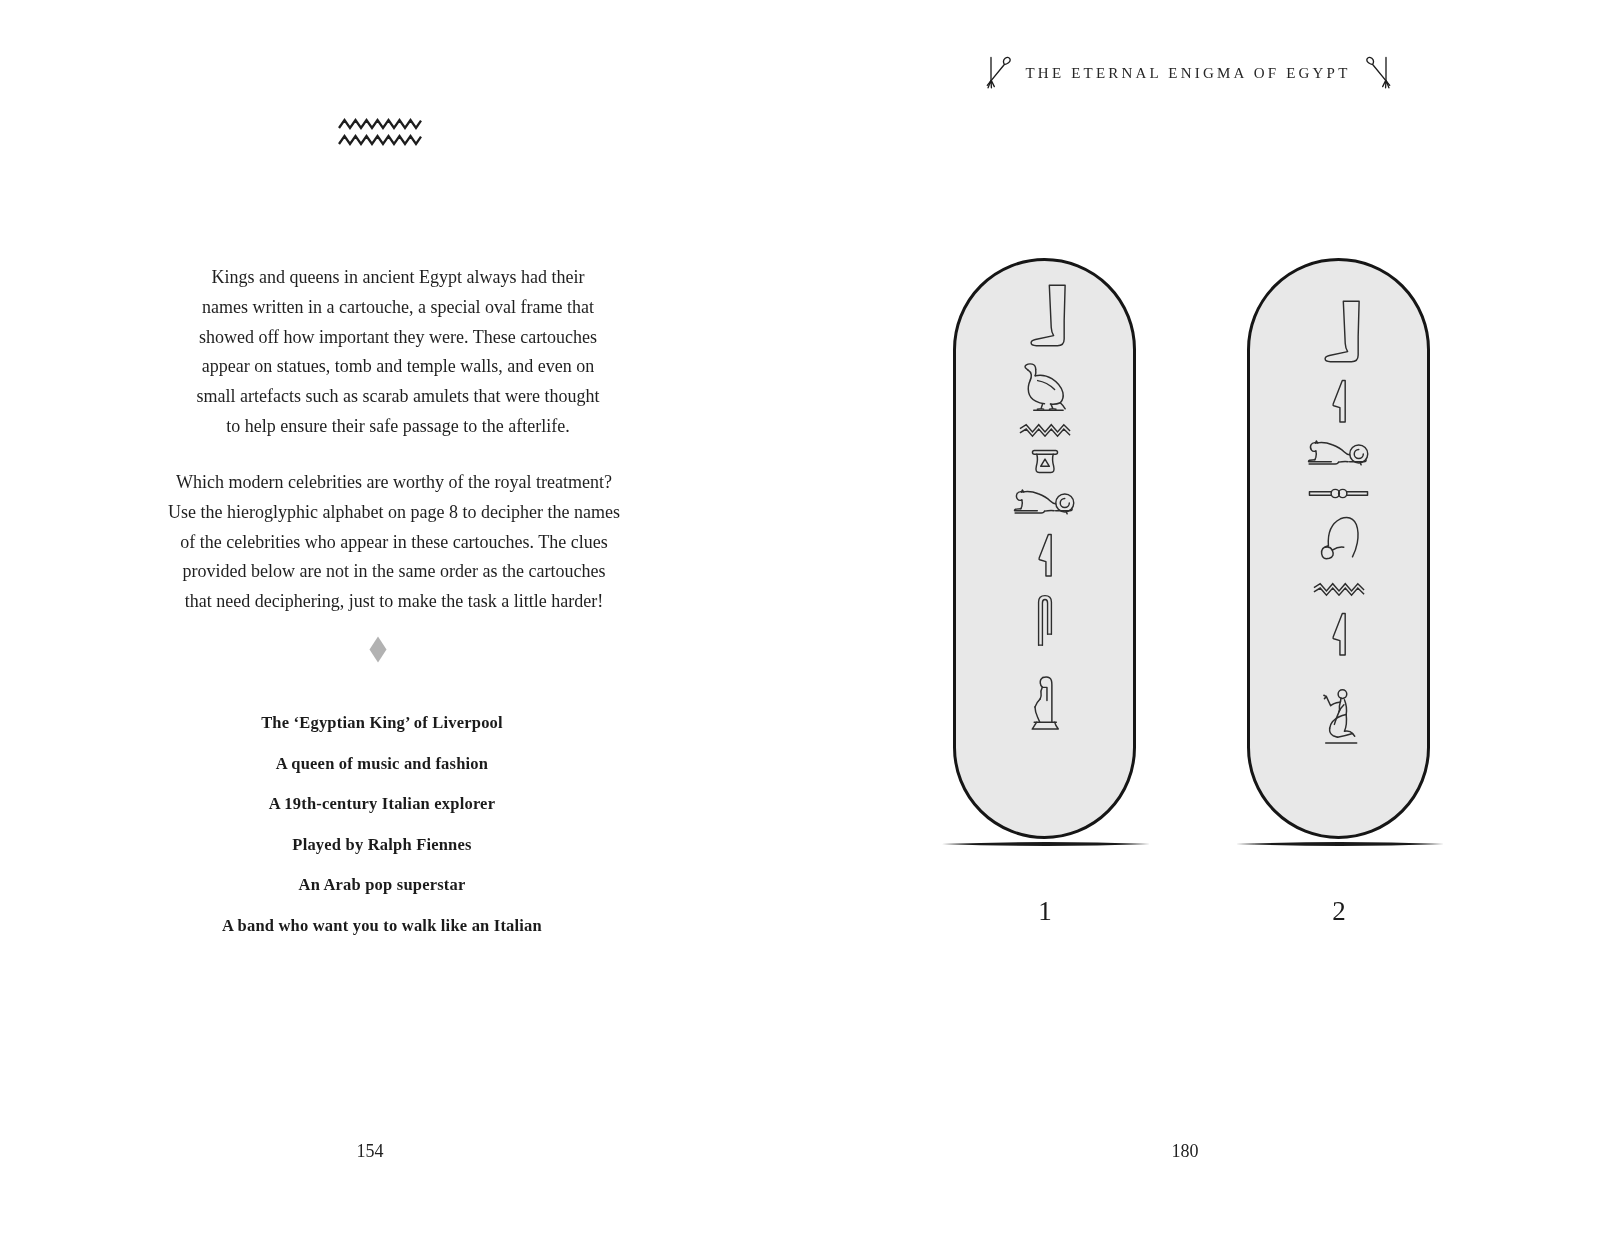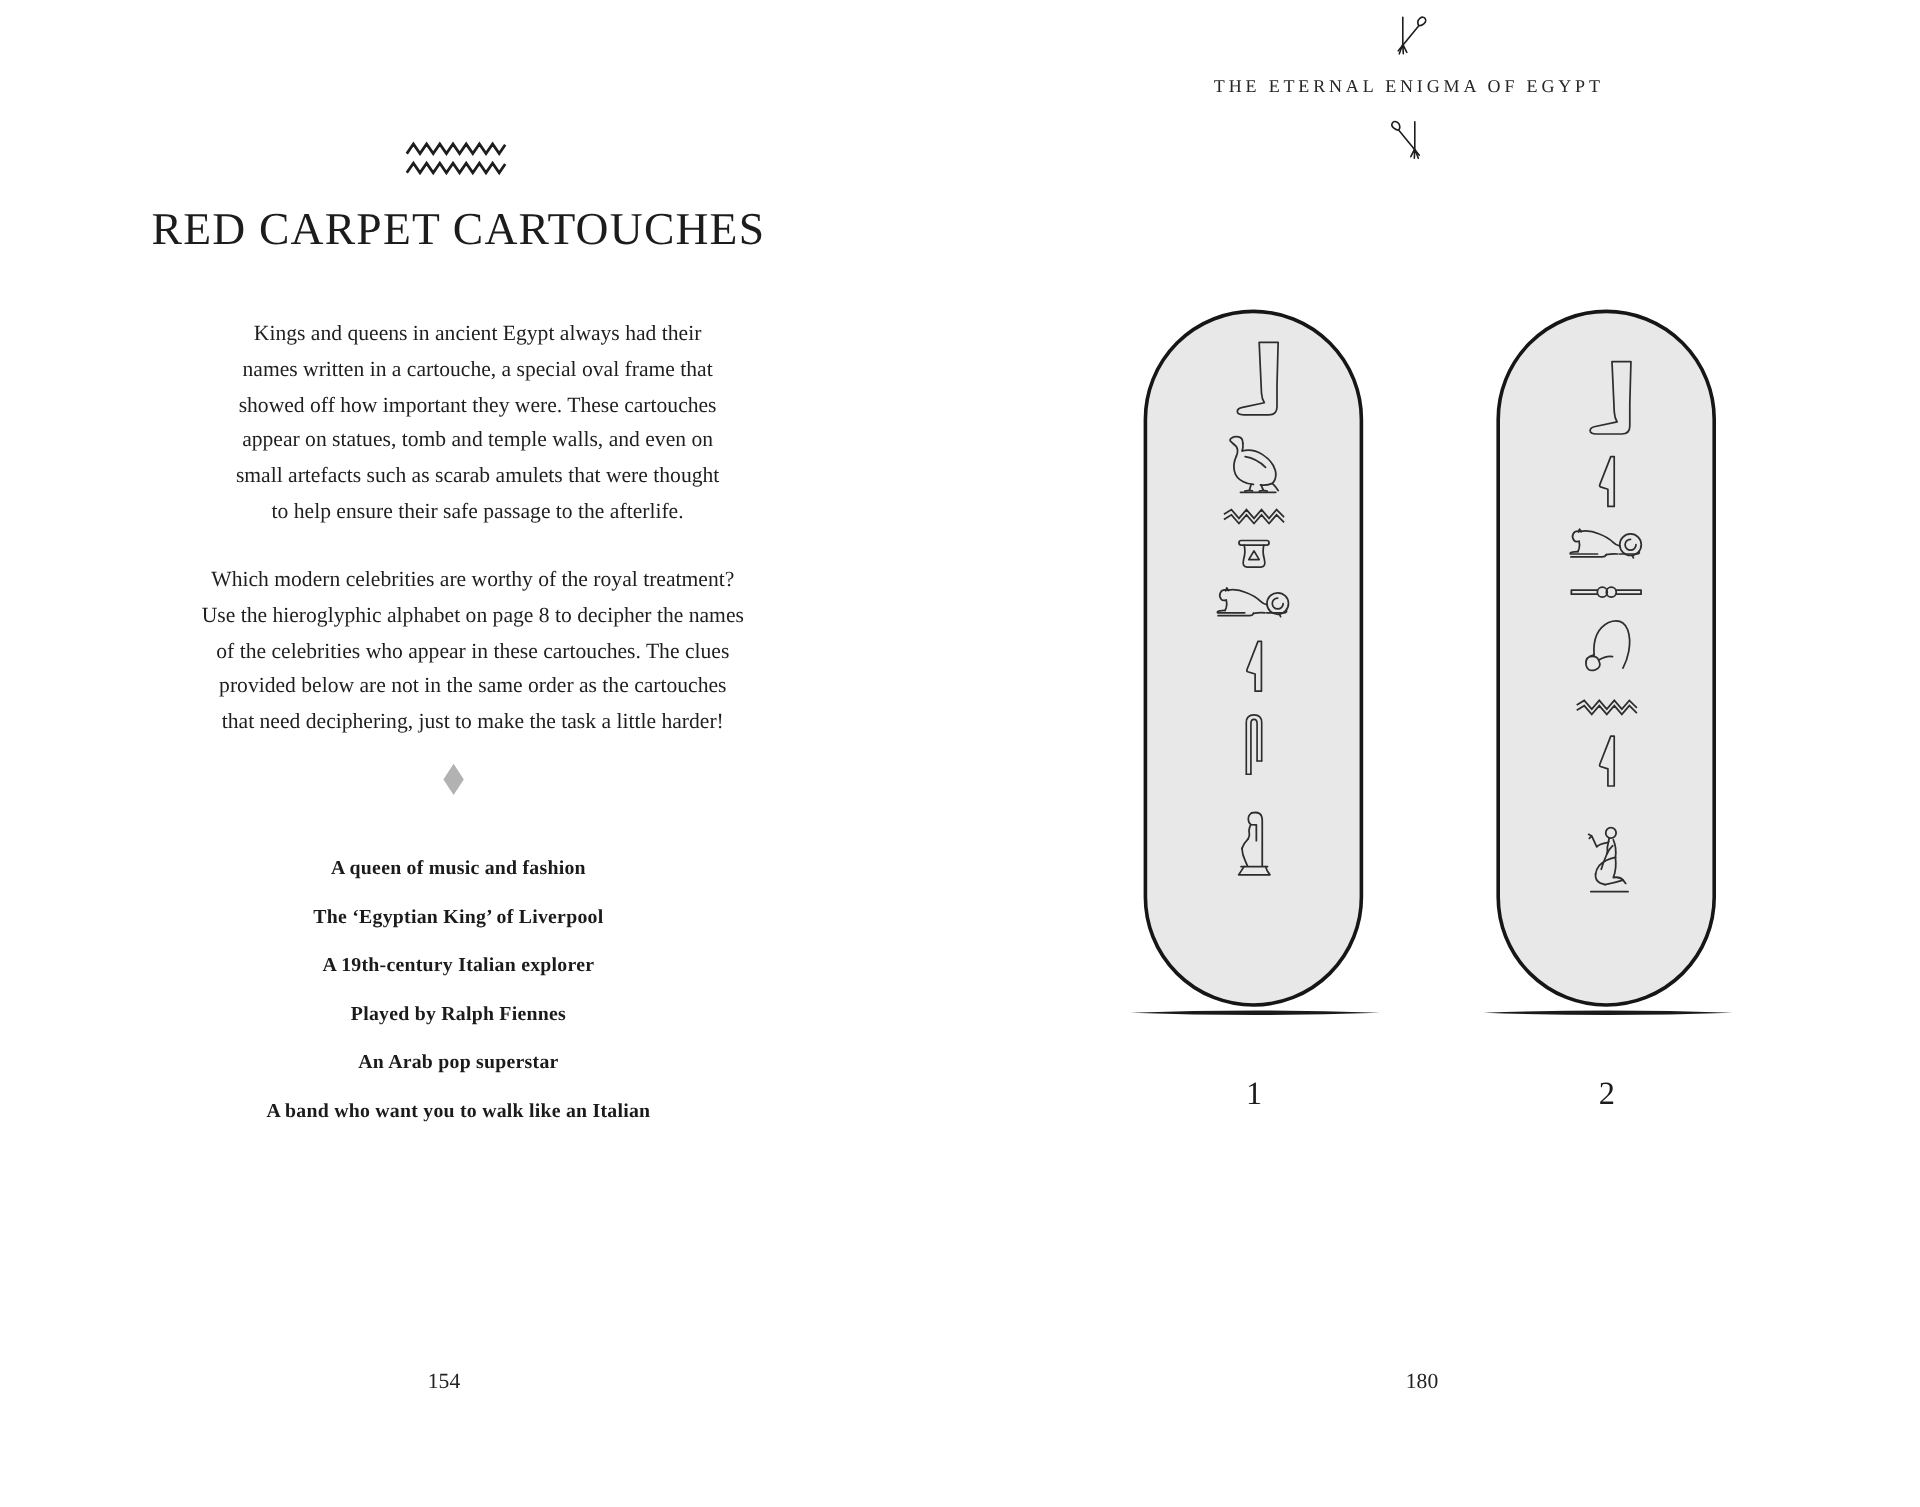--- a/index.html
+++ b/index.html
@@ -107,53 +107,52 @@
 </head>
 <body>
 
 <div class="abs" style="left:0;top:0;width:800px;height:1256px;">
 
   <svg class="abs ornament" viewBox="0 0 86 31">
     <path class="sharp" d="M2 11 L7.5 3 L13 11 L18.5 3 L24 11 L29.5 3 L35 11 L40.5 3 L46 11 L51.5 3 L57 11 L62.5 3 L68 11 L73.5 3 L79 11 L84 3.6"></path>
     <path class="sharp" d="M2 27 L7.5 19 L13 27 L18.5 19 L24 27 L29.5 19 L35 27 L40.5 19 L46 27 L51.5 19 L57 27 L62.5 19 L68 27 L73.5 19 L79 27 L84 19.6"></path>
   </svg>
 
-  <h1 class="abs title" style="margin:0;">RED CARPET CARTOUCHES</h1>
 
   <p class="abs para para1" style="margin:16px;">Kings and queens in ancient Egypt always had their
 names written in a cartouche, a special oval frame that
 showed off how important they were. These cartouches
 appear on statues, tomb and temple walls, and even on
 small artefacts such as scarab amulets that were thought
 to help ensure their safe passage to the afterlife.</p>
   <p class="abs para para2" style="margin:12px;">Which modern celebrities are worthy of the royal treatment?
 Use the hieroglyphic alphabet on page 8 to decipher the names
 of the celebrities who appear in these cartouches. The clues
 provided below are not in the same order as the cartouches
 that need deciphering, just to make the task a little harder!</p>
 
   <svg class="abs diamond" viewBox="0 0 18 27">
     <polygon points="9,0.5 17.5,13.5 9,26.5 0.5,13.5" fill="#b2b2b2"></polygon>
   </svg>
 
   <div class="abs clues">
+    <div class="clue">The ‘Egyptian King’ of Liverpool</div>
     <div class="clue">A queen of music and fashion</div>
-    <div class="clue">The ‘Egyptian King’ of Liverpool</div>
     <div class="clue">A 19th-century Italian explorer</div>
     <div class="clue">Played by Ralph Fiennes</div>
     <div class="clue">An Arab pop superstar</div>
     <div class="clue">A band who want you to walk like an Italian</div>
   </div>
 
   <div class="abs pagenum pagenum-left">154</div>
 </div>
 
 <div class="abs" style="left:800px;top:0;width:800px;height:1256px;">
 
-  <div class="abs running-head" style="left:134px;flex-direction:column;">
+  <div class="abs running-head" style="left:148px;">
     <svg class="head-icon" viewBox="0 0 36 42">
       <path d="M12 3.5 L12 30.5 M12 30.5 L8.5 40 M12 30.5 L12.5 40 M12 30.5 L16 38.5"></path>
       <path d="M7.5 37 L28 12 Q25.5 7.5 29 4.5 Q32.5 2 34.5 5 Q36 7.5 33 10 Q30.5 12 28 12"></path>
     </svg>
     <div class="running-head-text">THE ETERNAL ENIGMA OF EGYPT</div>
     <svg class="head-icon mirror" viewBox="0 0 36 42">
       <path d="M12 3.5 L12 30.5 M12 30.5 L8.5 40 M12 30.5 L12.5 40 M12 30.5 L16 38.5"></path>
       <path d="M7.5 37 L28 12 Q25.5 7.5 29 4.5 Q32.5 2 34.5 5 Q36 7.5 33 10 Q30.5 12 28 12"></path>
     </svg>
   </div>

